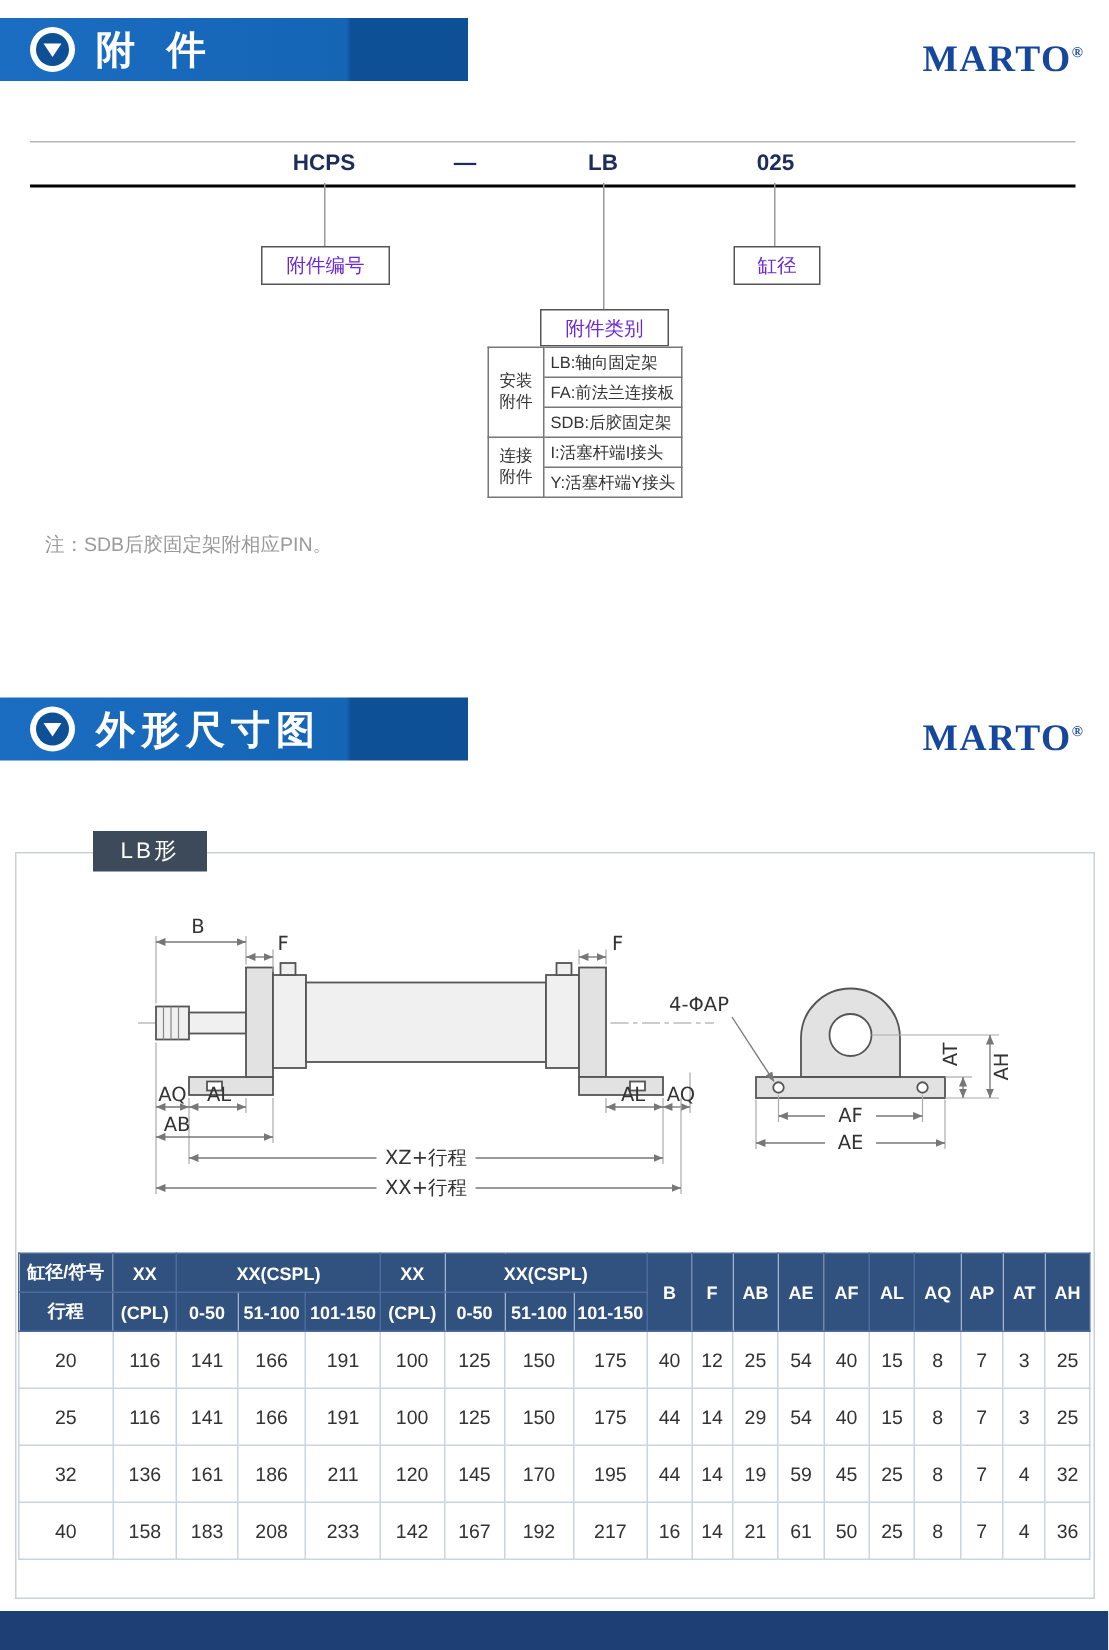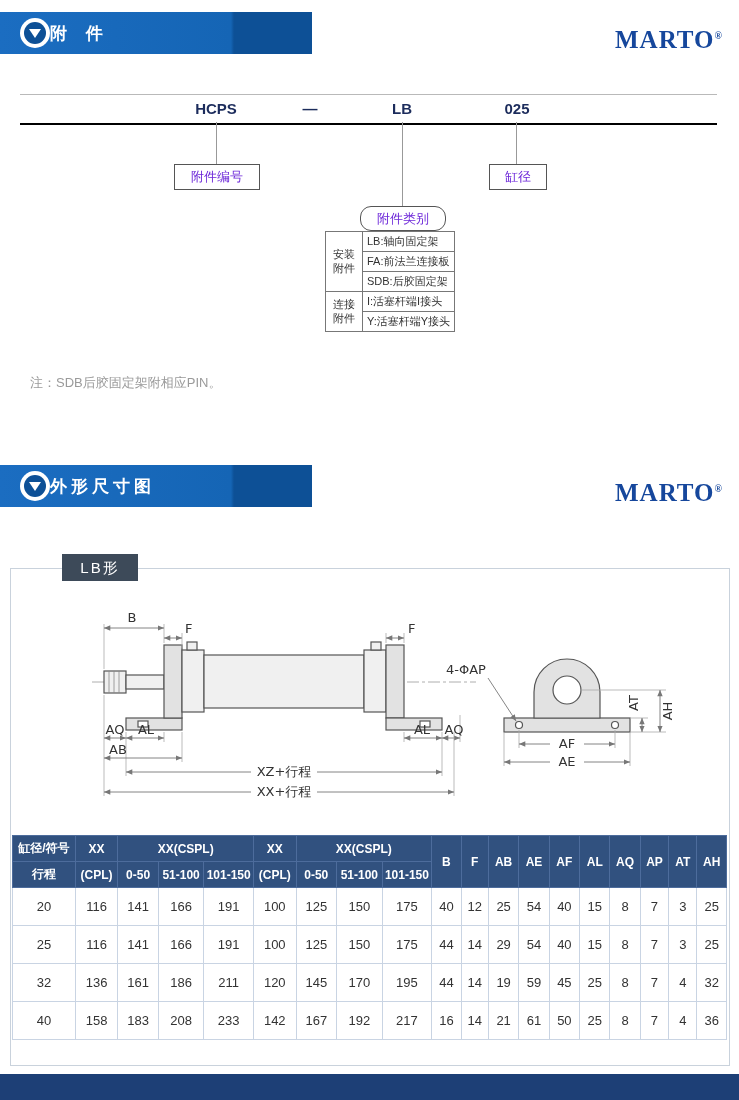--- a/index.html
+++ b/index.html
@@ -8,21 +8,21 @@
 
   
   .sec-header{position:absolute;left:0;width:312px;height:42px;display:flex;align-items:center;
       background:linear-gradient(90deg,#1b6dc1 0%,#1565b5 74%,#0d5096 75%,#0d5096 100%);}
   .sec-icon{width:30px;height:30px;border-radius:50%;background:#fff;margin-left:20px;
       display:flex;align-items:center;justify-content:center;flex:0 0 auto;}
   .sec-icon-inner{width:22px;height:22px;border-radius:50%;background:#0d5096;
       display:flex;align-items:center;justify-content:center;}
   .tri{width:0;height:0;border-left:6px solid transparent;border-right:6px solid transparent;
       border-top:9px solid #fff;}
-  .sec-title{color:#fff;font-size:17px;font-weight:bold;letter-spacing:7px;white-space:nowrap;}
+  .sec-title{color:#fff;font-size:26px;font-weight:bold;letter-spacing:7px;margin-left:14px;white-space:nowrap;}
 
   .logo{position:absolute;right:16px;color:#16479c;font-family:"Liberation Serif","DejaVu Serif",serif;
       font-weight:bold;font-size:25px;letter-spacing:1px;}
   .logo sup{font-size:10px;}
 
   
   .model-strip{position:absolute;left:20px;top:94px;width:697px;height:28px;
       border-top:1px solid #b9b9b9;border-bottom:2px solid #000000;}
   .model-part{position:absolute;top:0;height:28px;line-height:28px;text-align:center;
       font-size:15px;font-weight:bold;color:#1c2c5c;}
@@ -30,21 +30,21 @@
   .vline{position:absolute;width:1px;background:#999;}
 
   .tag-box{position:absolute;border:1px solid #555;background:#fff;text-align:center;
       font-size:13px;color:#6d28d9;}
 
   
   .cat-table{position:absolute;left:325px;top:231px;border-collapse:collapse;font-size:11px;color:#333;background:#fff;}
   .cat-table td{border:1px solid #777;padding:1px 4px;height:17px;background:#fff;white-space:nowrap;}
   .cat-table td.grp{width:30px;white-space:normal;text-align:center;line-height:1.2;padding:1px 3px;}
 
-  .note{position:absolute;left:30px;top:374px;font-size:13px;color:#9a9a9a;}
+  .note{position:absolute;left:30px;top:354px;font-size:13px;color:#9a9a9a;}
 
   
   .outer-box{position:absolute;left:10px;top:568px;width:718px;height:496px;border:1px solid #c9d2dc;background:#fff;}
   .lb-tab{position:absolute;left:62px;top:554px;width:76px;height:27px;background:#3d4a59;color:#fff;
       font-size:15px;line-height:27px;text-align:center;letter-spacing:2px;}
 
   .drawing-wrap{position:absolute;left:14px;top:600px;width:710px;height:228px;}
 
   
   .part{fill:#f0f0f0;stroke:#555;stroke-width:1.2;}
@@ -88,21 +88,21 @@
     <span class="model-part" style="left:363px;width:38px;">LB</span>
     <span class="model-part" style="left:471px;width:52px;">025</span>
   </div>
 
   <div class="vline" style="left:216px;top:122px;height:43px;"></div>
   <div class="vline" style="left:402px;top:122px;height:84px;"></div>
   <div class="vline" style="left:516px;top:122px;height:43px;"></div>
 
   <div class="tag-box" style="left:174px;top:164px;width:84px;height:24px;line-height:24px;">附件编号</div>
   <div class="tag-box" style="left:489px;top:164px;width:56px;height:24px;line-height:24px;">缸径</div>
-  <div class="tag-box" style="left:360px;top:206px;width:84px;height:23px;line-height:23px;border-radius:11px;">附件类别</div>
+  <div class="tag-box" style="left:360px;top:206px;width:84px;height:23px;line-height:23px;">附件类别</div>
 
   <table class="cat-table">
     <tbody>
         <tr>
       <td class="grp" rowspan="3">安装附件</td>
       <td>LB:轴向固定架</td>
     </tr>
     <tr>
       <td>FA:前法兰连接板</td>
     </tr>

